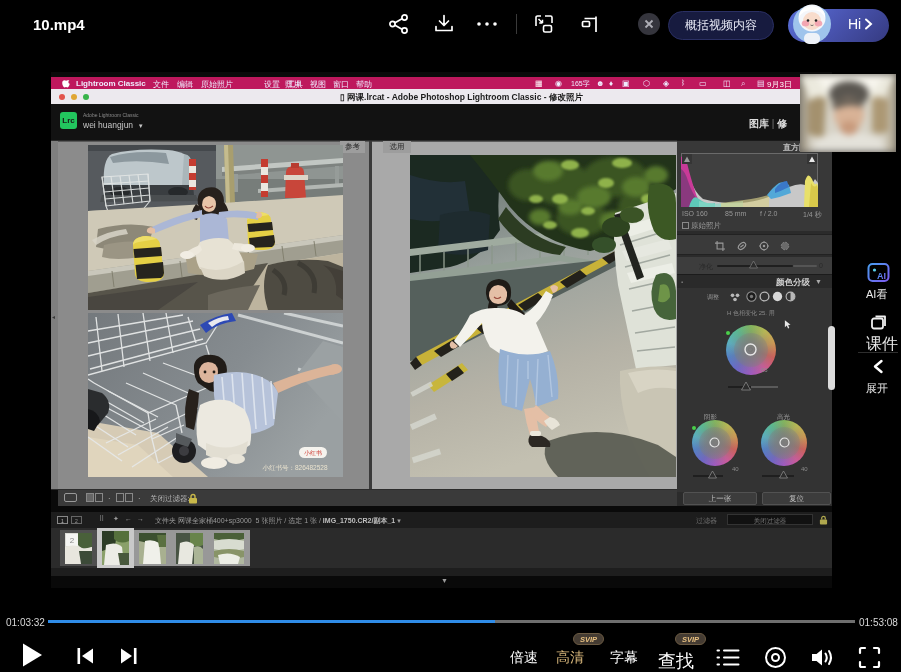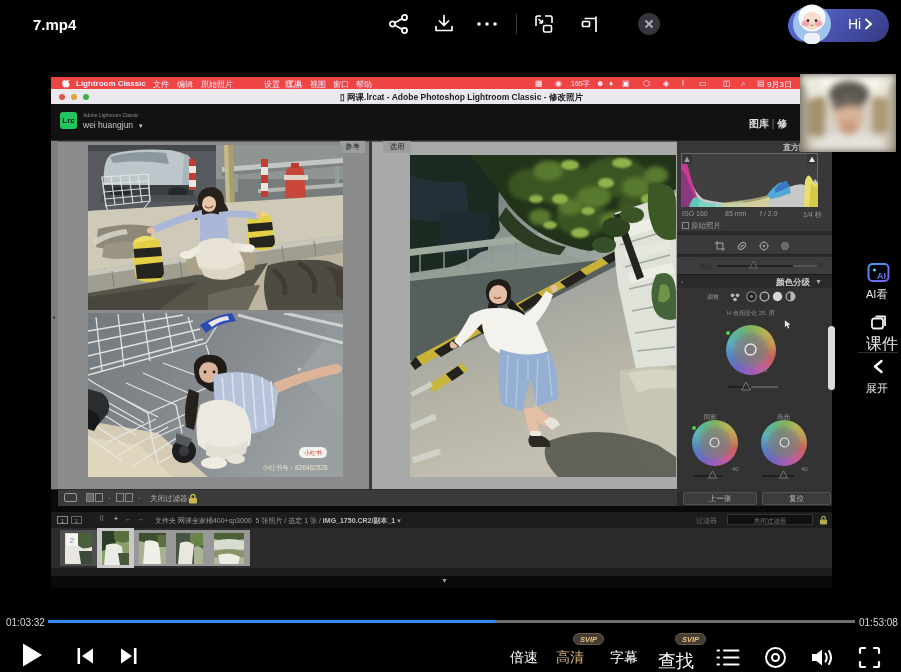--- a/index.html
+++ b/index.html
@@ -14,21 +14,21 @@
       conic-gradient(from 0deg, #84c254, #c6c648, #e0a048, #e05850, #e050a0, #a850d0, #6860d8, #4880d8, #50bcd0, #50c896, #84c254);
   }
   .wheelin { border-radius:50%;
     background: radial-gradient(circle, rgba(125,125,125,1) 0%, rgba(125,125,125,0.6) 45%, rgba(125,125,125,0) 100%);
   }
 </style>
 </head>
 <body>
 <div id="stage">
 
-  <div class="abs" style="left:33px;top:16px;color:#fff;font-size:15px;font-weight:bold;">7.mp4</div>
+  <div class="abs" style="left:33px;top:16px;color:#fff;font-size:15px;font-weight:bold;">10.mp4</div>
 
   <svg class="abs" style="left:388px;top:13px" width="22" height="22" viewBox="0 0 22 22">
     <g stroke="#fff" stroke-width="1.7" fill="none">
       <circle cx="16.5" cy="4.5" r="2.6"></circle>
       <circle cx="4.5" cy="11" r="2.6"></circle>
       <circle cx="16.5" cy="17.5" r="2.6"></circle>
       <path d="M7 9.7 L14 5.8 M7 12.3 L14 16.2"></path>
     </g>
   </svg>
 
@@ -62,20 +62,21 @@
       <path d="M4.5 5.5 H16 V19 M16 5.5 V3.5"></path>
       <rect x="2.5" y="8.5" width="7" height="5" rx="1"></rect>
     </g>
   </svg>
 
   <div class="abs" style="left:638px;top:13px;width:22px;height:22px;border-radius:50%;background:#35353d;"></div>
   <svg class="abs" style="left:638px;top:13px" width="22" height="22" viewBox="0 0 22 22">
     <path d="M7.5 7.5 L14.5 14.5 M14.5 7.5 L7.5 14.5" stroke="#aeaeb6" stroke-width="1.8"></path>
   </svg>
 
+  <div class="abs" style="left:668px;top:11px;width:106px;height:29px;border-radius:15px;background:#171b3f;border:1px solid #2a2f63;color:#e8eaf6;font-size:12px;line-height:27px;text-align:center;">概括视频内容</div>
 
   <div class="abs" style="left:788px;top:9px;width:101px;height:33px;border-radius:17px;background:linear-gradient(135deg,#5a70d8 0%,#4a55b2 45%,#353a80 100%);"></div>
   <div class="abs" style="left:848px;top:16px;color:#fff;font-size:14px;">Hi</div>
   <svg class="abs" style="left:862px;top:17px" width="12" height="14" viewBox="0 0 12 14">
     <path d="M4 2.5 L9 7 L4 11.5" stroke="#fff" stroke-width="2" fill="none" stroke-linecap="round"></path>
   </svg>
 
   <svg class="abs" style="left:789px;top:2px" width="46" height="42" viewBox="0 0 46 42">
     <circle cx="23" cy="22" r="19" fill="#9fc4ec"></circle>
     <circle cx="23" cy="16" r="13.5" fill="#f4f6fa"></circle>
@@ -84,21 +85,21 @@
     <ellipse cx="29.5" cy="21.5" rx="3.8" ry="3" fill="#f2a0ae" opacity="0.9"></ellipse>
     <circle cx="19" cy="18.5" r="1.3" fill="#222"></circle>
     <circle cx="27" cy="18.5" r="1.3" fill="#222"></circle>
     <path d="M21.5 23 Q23 24.2 24.5 23" stroke="#555" stroke-width="0.8" fill="none"></path>
     <path d="M10 16 Q9 6 23 4 Q37 6 36 16 Q33 8 23 8 Q13 8 10 16Z" fill="#fff"></path>
     <rect x="15" y="31" width="16" height="11" rx="5" fill="#eef2f8"></rect>
   </svg>
 
   <div class="abs" id="video" style="left:51px;top:72px;width:781px;height:516px;background:#0a0a0a;overflow:hidden;">
 
-    <div class="abs" style="left:0;top:5px;width:781px;height:12px;background:#ef4444;color:#efeafd;font-size:8px;">
+    <div class="abs" style="left:0;top:5px;width:781px;height:12px;background:#be185d;color:#efeafd;font-size:8px;">
       <span class="abs" style="left:10px;top:2px;font-size:9px;"></span>
       <svg class="abs" style="left:11px;top:2.5px" width="8" height="8" viewBox="0 0 8 8">
           <path d="M5.7 0.3c-0.6 0-1.2 0.4-1.6 0.4S3.1 0.3 2.4 0.3C1.2 0.4 0.2 1.4 0.2 3c0 2 1.4 4.4 2.3 4.4 0.5 0 0.8-0.3 1.5-0.3s1 0.3 1.5 0.3c1 0 2.2-2.4 2.2-3.6-0.8-0.3-1.3-1-1.3-1.9 0-0.8 0.4-1.4 1-1.7C7 0.2 6.3 0.3 5.7 0.3z" fill="#fff"></path>
         </svg>
       <span class="abs" style="left:25px;top:2px;font-weight:bold;">Lightroom Classic</span>
       <span class="abs" style="left:102px;top:2px;">文件</span>
       <span class="abs" style="left:126px;top:2px;">编辑</span>
       <span class="abs" style="left:150px;top:2px;">原始照片</span>
       <span class="abs" style="left:190px;top:2px;margin-left:44px;">照片</span>
       <span class="abs" style="left:213px;top:2px;">设置</span>

